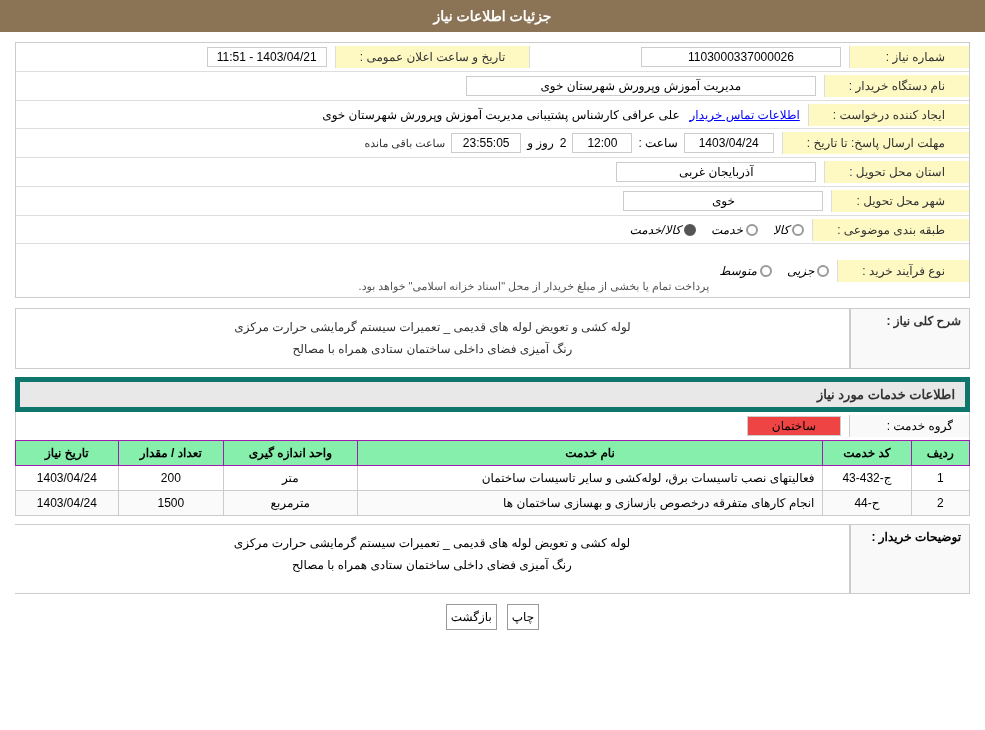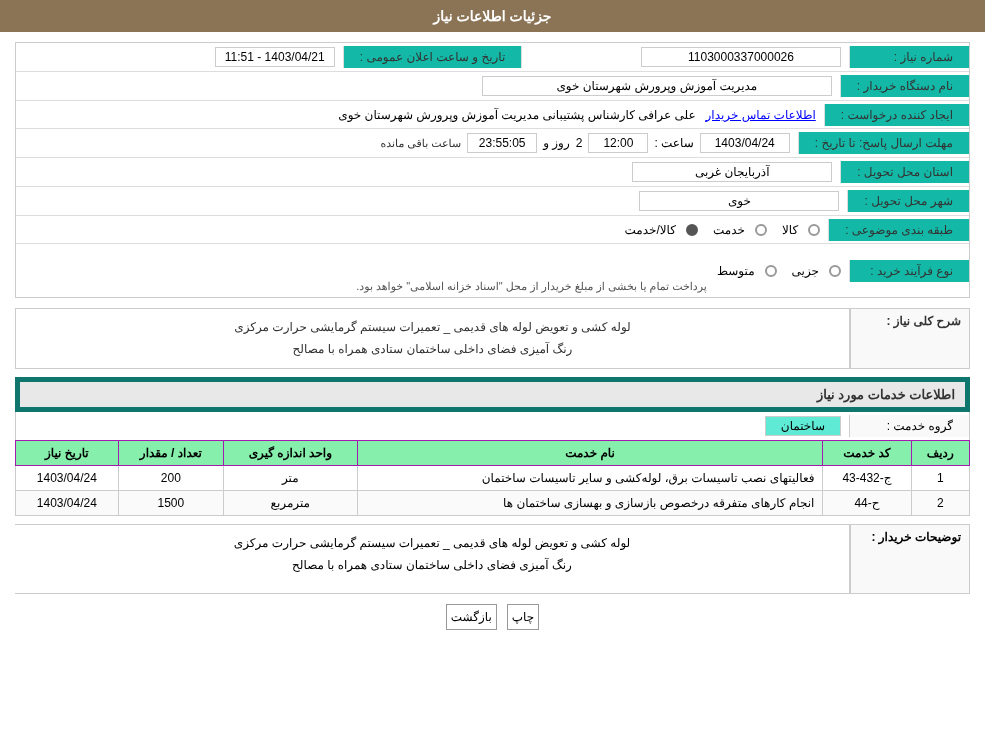--- a/index.html
+++ b/index.html
@@ -33,23 +33,23 @@
     .info-row {
       display: flex;
       align-items: center;
       border-bottom: 1px solid #ddd;
       min-height: 28px;
     }
     .info-row:last-child {
       border-bottom: none;
     }
     .label-cell {
-      background: #14b8a6;
+      background: #fef9c3;
       color: #333;
-      padding: 4px 16px;
+      padding: 4px 24px;
       min-width: 120px;
       text-align: right;
       border-left: 1px solid #ddd;
       white-space: nowrap;
     }
     .value-cell {
       padding: 4px 8px;
       flex: 1;
       text-align: right;
     }
@@ -89,21 +89,22 @@
       cursor: pointer;
     }
     .radio-group {
       display: flex;
       gap: 15px;
       align-items: center;
     }
     .radio-item {
       display: flex;
       align-items: center;
-      gap: 10px;
+      gap: 3px;
+      font-style: italic;
     }
     .radio-dot {
       width: 12px;
       height: 12px;
       border-radius: 50%;
       border: 2px solid #999;
       display: inline-block;
       background: #fff;
     }
     .radio-dot.selected {
@@ -284,21 +285,21 @@
         <div>لوله کشی و تعویض لوله های قدیمی _ تعمیرات سیستم گرمایشی حرارت مرکزی</div>
         <div>رنگ آمیزی فضای داخلی ساختمان ستادی همراه با مصالح</div>
       </div>
     </div>
 
     <div class="section-title">اطلاعات خدمات مورد نیاز</div>
 
     <div style="display:flex; align-items:center; border:1px solid #ccc; border-top:none; border-bottom:none; min-height:28px;">
       <div style="background:#f9f9f9; padding:4px 16px; min-width:120px; border-left:1px solid #ccc; text-align:right;">گروه خدمت :</div>
       <div style="padding:4px 8px; flex:1;">
-        <span style="border:1px solid #ccc; background:#5eead4; padding:2px 15px; display:inline-block;">ساختمان</span>
+        <span style="border:1px solid #ccc; background:#ef4444; padding:2px 24px; display:inline-block;">ساختمان</span>
       </div>
     </div>
 
     <table class="services-table">
       <thead>
         <tr>
           <th>ردیف</th>
           <th>کد خدمت</th>
           <th>نام خدمت</th>
           <th>واحد اندازه گیری</th>

